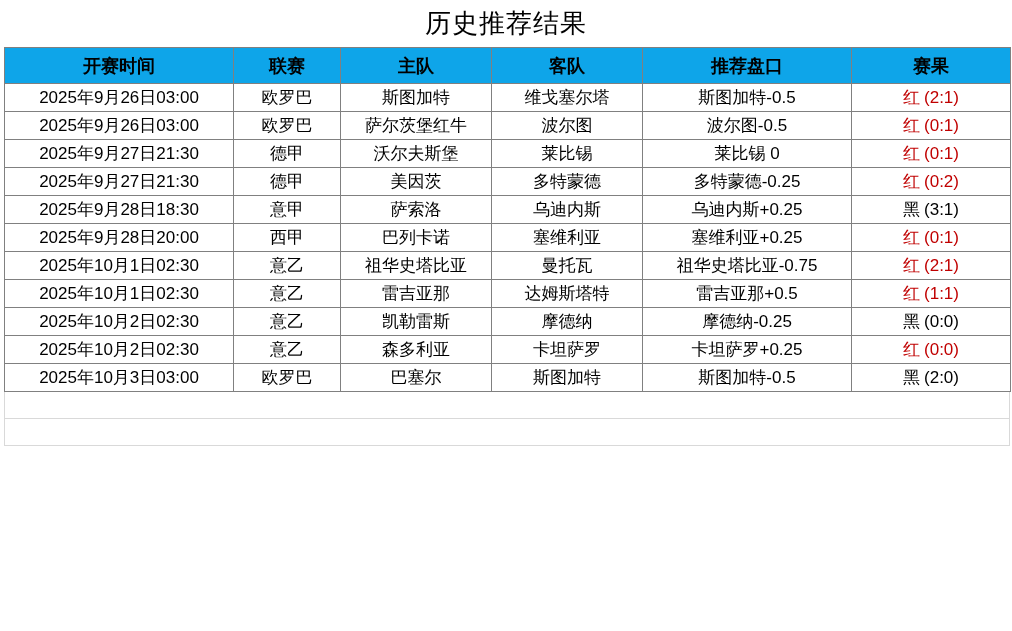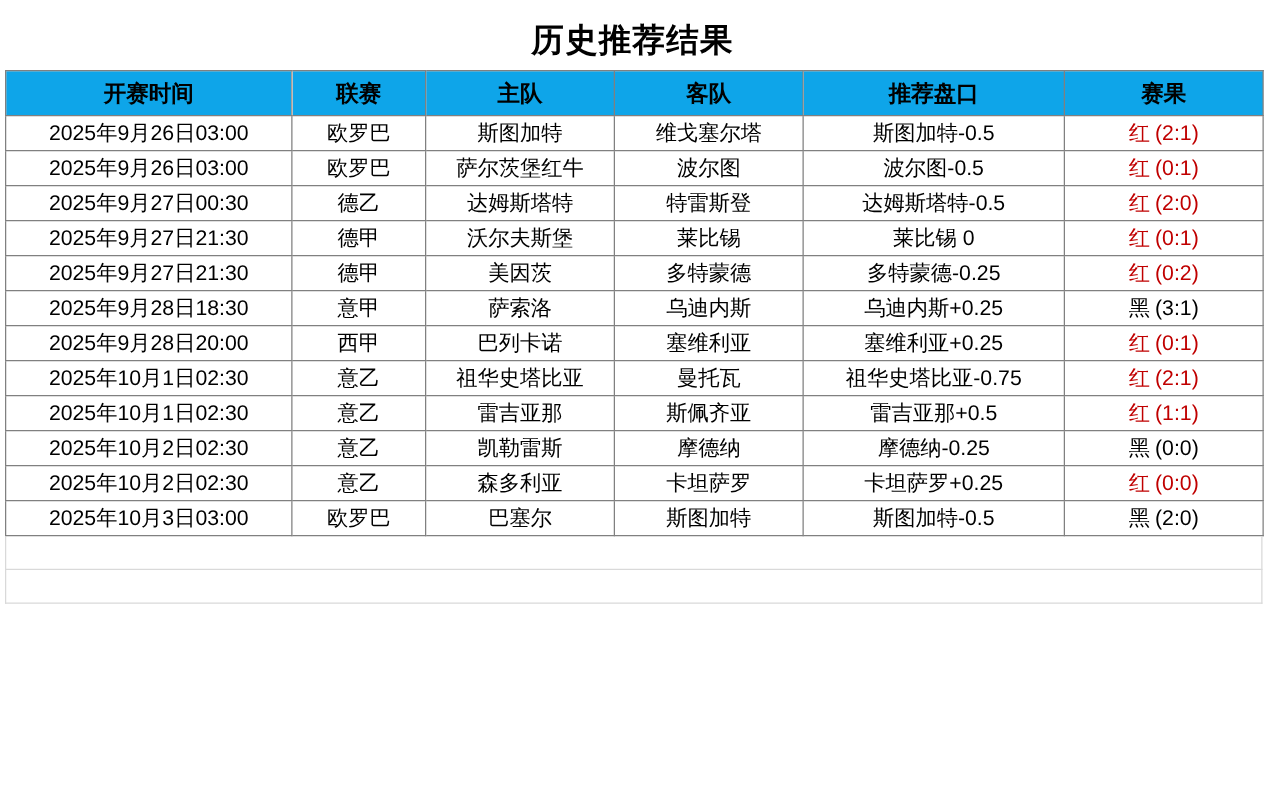--- a/index.html
+++ b/index.html
@@ -15,23 +15,23 @@
   }
   .sheet {
     width: 1012px;
     height: 631px;
     position: relative;
     background: #ffffff;
   }
   .title {
     text-align: center;
     font-size: 26px;
-    font-weight: bold;
+    font-weight: normal;
     color: #000000;
-    padding-top: 15px;
+    padding-top: 6px;
     padding-bottom: 6px;
     letter-spacing: 1px;
   }
   table.grid {
     border-collapse: collapse;
     width: 1006px;
     margin-left: 4px;
     table-layout: fixed;
   }
   table.grid th, table.grid td {
@@ -116,28 +116,20 @@
         </tr>
         <tr>
           <td class="time">2025年9月26日03:00</td>
           <td>欧罗巴</td>
           <td>萨尔茨堡红牛</td>
           <td>波尔图</td>
           <td>波尔图-0.5</td>
           <td class="result"><span class="res-label res-red">红</span><span class="res-red">(0:1)</span></td>
         </tr>
         <tr>
-          <td class="time">2025年9月27日00:30</td>
-          <td>德乙</td>
-          <td>达姆斯塔特</td>
-          <td>特雷斯登</td>
-          <td>达姆斯塔特-0.5</td>
-          <td class="result"><span class="res-label res-red">红</span><span class="res-red">(2:0)</span></td>
-        </tr>
-        <tr>
           <td class="time">2025年9月27日21:30</td>
           <td>德甲</td>
           <td>沃尔夫斯堡</td>
           <td>莱比锡</td>
           <td>莱比锡 0</td>
           <td class="result"><span class="res-label res-red">红</span><span class="res-red">(0:1)</span></td>
         </tr>
         <tr>
           <td class="time">2025年9月27日21:30</td>
           <td>德甲</td>
@@ -167,21 +159,21 @@
           <td>意乙</td>
           <td>祖华史塔比亚</td>
           <td>曼托瓦</td>
           <td>祖华史塔比亚-0.75</td>
           <td class="result"><span class="res-label res-red">红</span><span class="res-red">(2:1)</span></td>
         </tr>
         <tr>
           <td class="time">2025年10月1日02:30</td>
           <td>意乙</td>
           <td>雷吉亚那</td>
-          <td>斯佩齐亚</td>
+          <td>达姆斯塔特</td>
           <td>雷吉亚那+0.5</td>
           <td class="result"><span class="res-label res-red">红</span><span class="res-red">(1:1)</span></td>
         </tr>
         <tr>
           <td class="time">2025年10月2日02:30</td>
           <td>意乙</td>
           <td>凯勒雷斯</td>
           <td>摩德纳</td>
           <td>摩德纳-0.25</td>
           <td class="result"><span class="res-label res-black">黑</span><span class="res-black">(0:0)</span></td>

